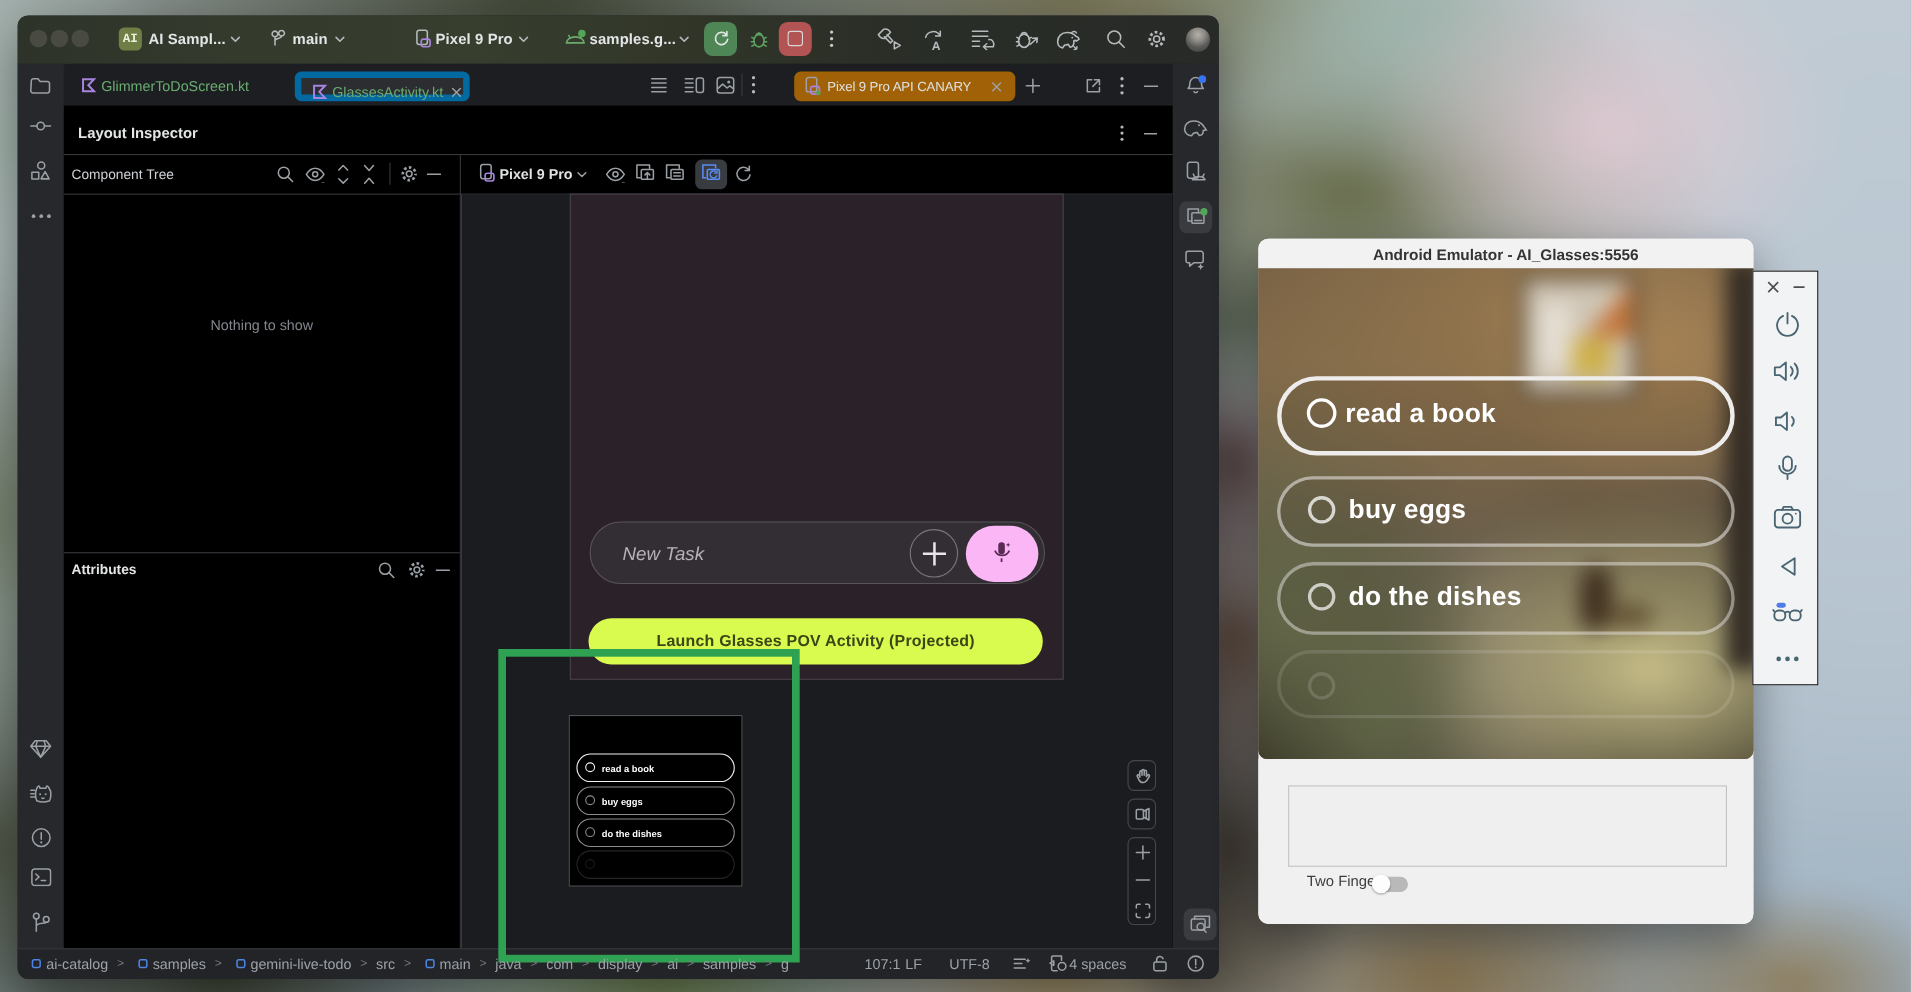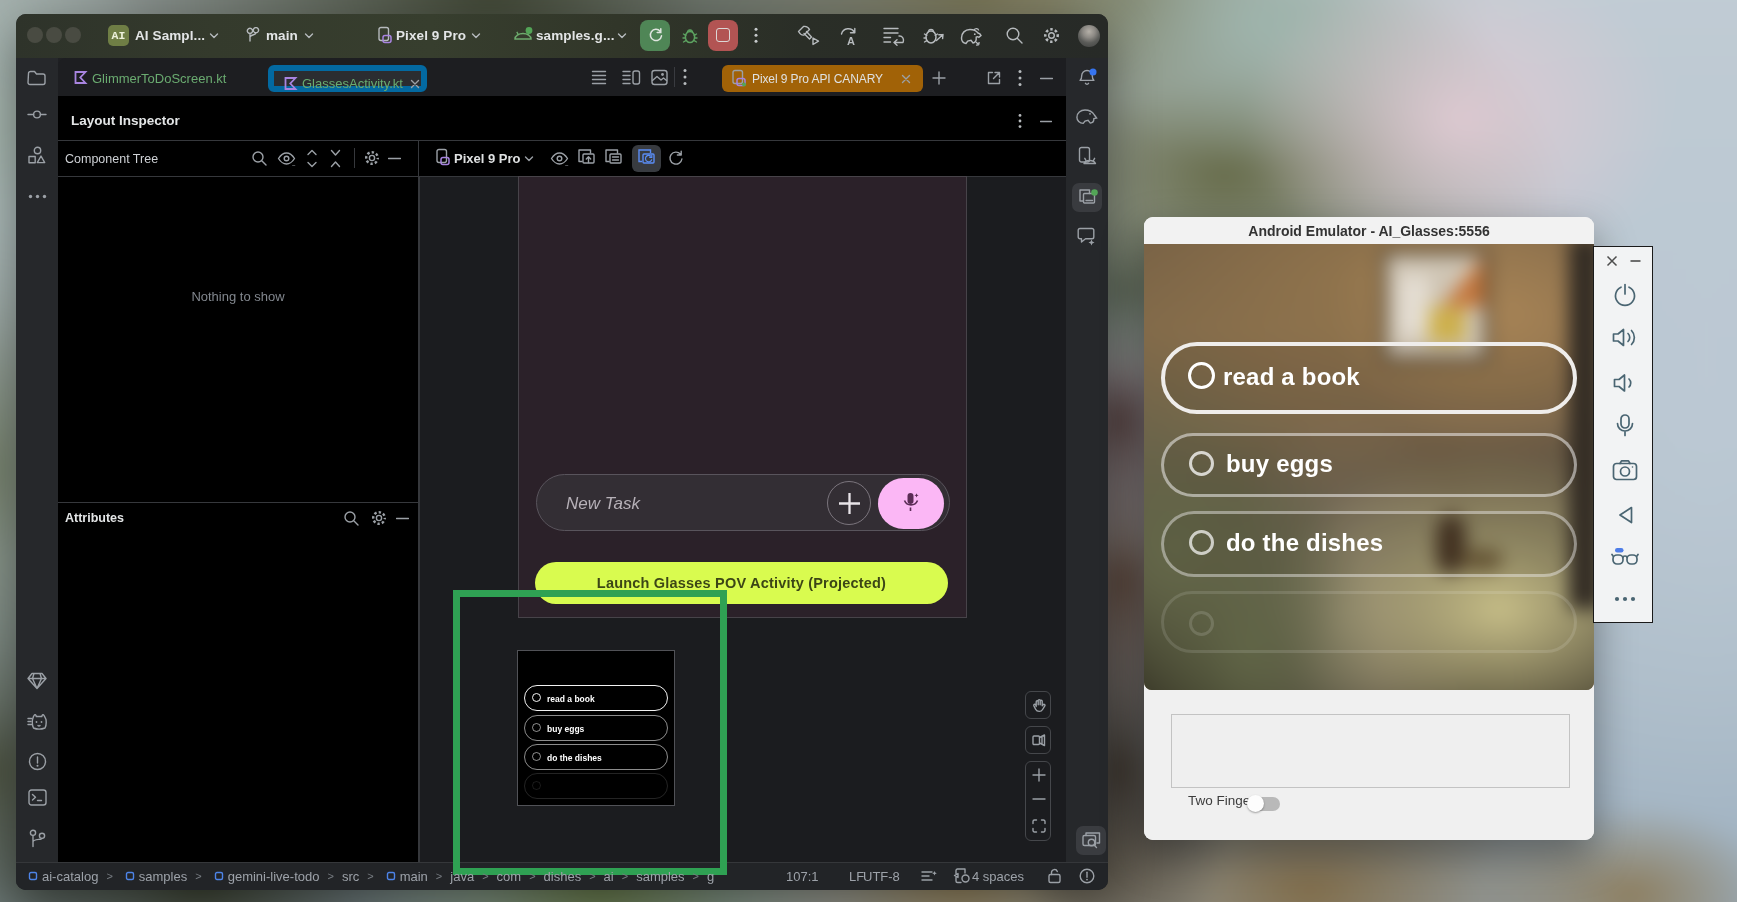--- a/index.html
+++ b/index.html
@@ -482,31 +482,31 @@
         <i>&gt;</i>
       <svg width="10" height="10" style="margin:0 4px;">
           <rect x="1.5" y="1.5" width="7" height="7" rx="1.5" fill="none" stroke="#4d84e8" stroke-width="1.4"></rect>
         </svg>
         <span>main</span>
         <i>&gt;</i>
       <span>java</span>
         <i>&gt;</i>
         <span>com</span>
         <i>&gt;</i>
-        <span>dishes</span>
+        <span>display</span>
         <i>&gt;</i>
         <span>ai</span>
         <i>&gt;</i>
         <span>samples</span>
         <i>&gt;</i>
         <span>g</span>
     </div>
     <div id="sbright">
       <span style="position:absolute;left:0;top:0;">107:1</span>
-      <span style="position:absolute;left:63px;top:0;">LF</span>
+      <span style="position:absolute;left:37px;top:0;">LF</span>
       <span style="position:absolute;left:77px;top:0;">UTF-8</span>
       <svg style="position:absolute;left:135px;top:0;" width="16" height="14">
           <path d="M1 3 h10 M1 7 h7 M1 11 h10" class="ico" stroke-width="1.4"></path>
           <path d="M13.5 2 l0.7 1.6 1.6 0.7 -1.6 0.7 -0.7 1.6 -0.7 -1.6 -1.6 -0.7 1.6 -0.7 z" fill="#9ba0a6"></path>
         </svg>
       <svg style="position:absolute;left:167px;top:-1px;" width="17" height="16">
           <path d="M3 5.5 L3 2.5 a1.5 1.5 0 0 1 1.5 -1.5 L12 1 L12 5 M3 9.5 L3 13 a1.5 1.5 0 0 0 1.5 1.5 L8 14.5 M1.5 7.5 L5 5.5 L5 9.5 z" class="ico" stroke-width="1.3"></path>
           <circle cx="12.5" cy="10.5" r="3.5" class="ico" stroke-width="1.3"></circle>
         </svg>
       <span style="position:absolute;left:186px;top:0;">4 spaces</span>

